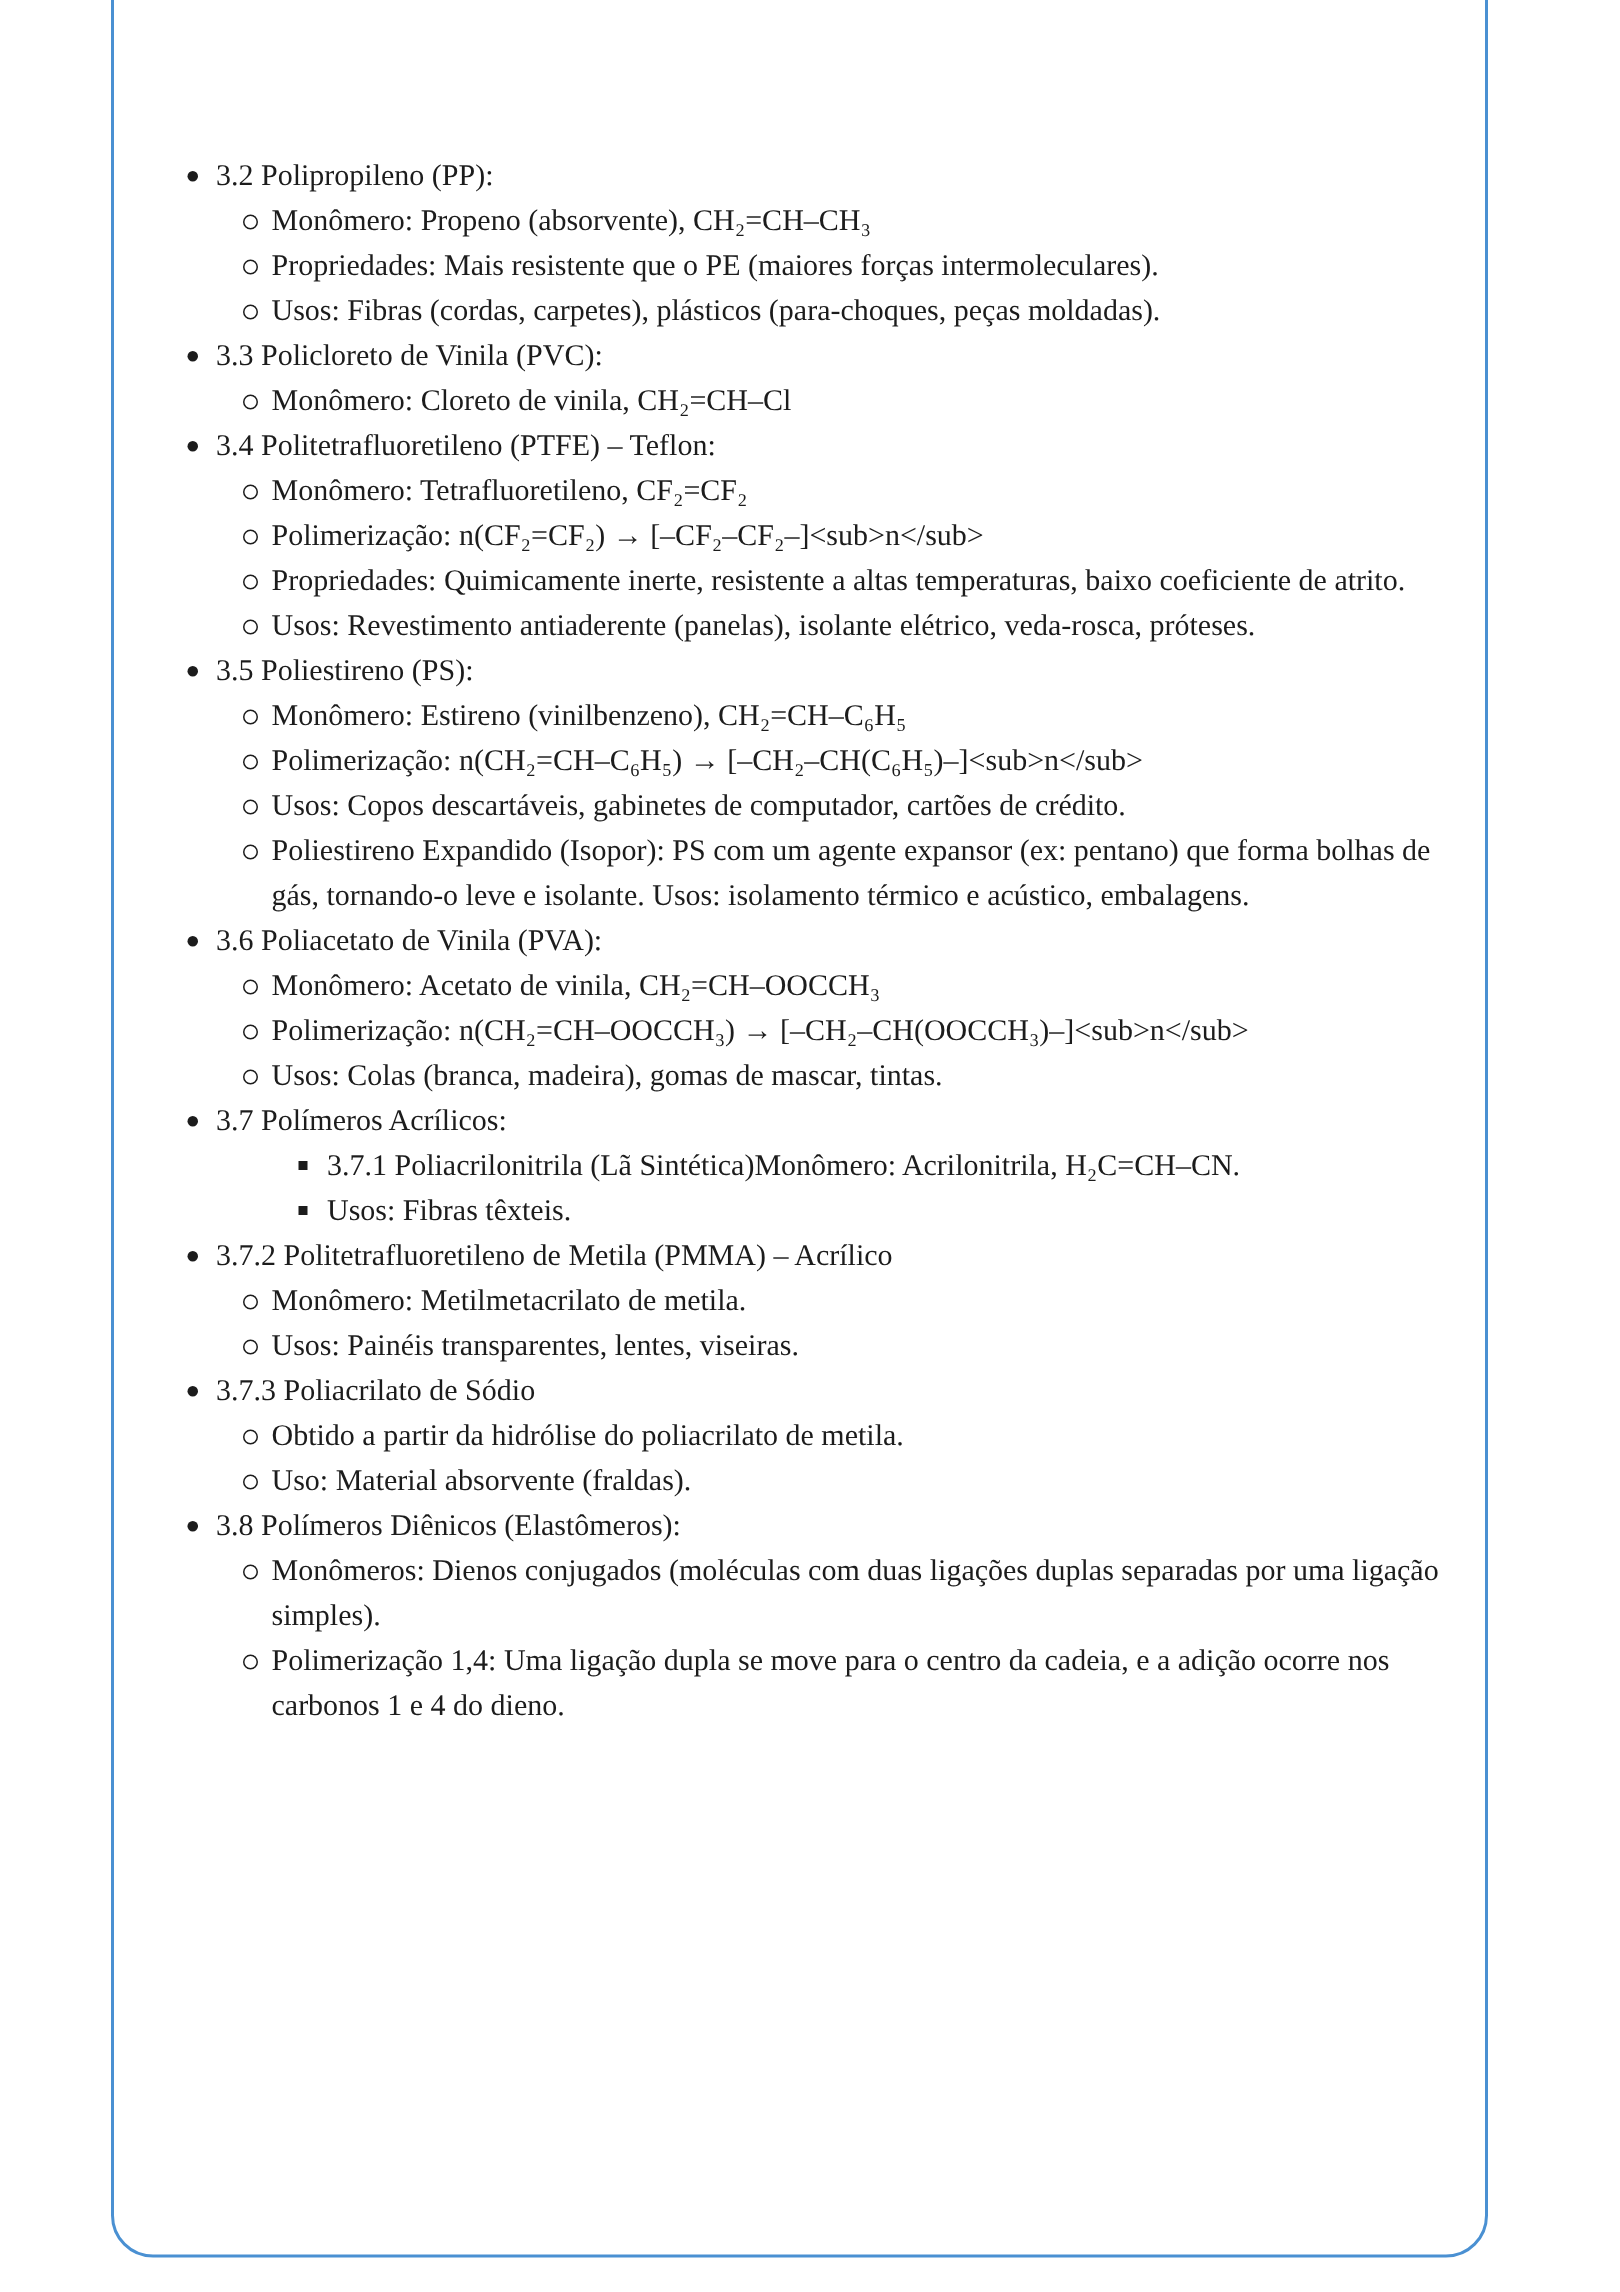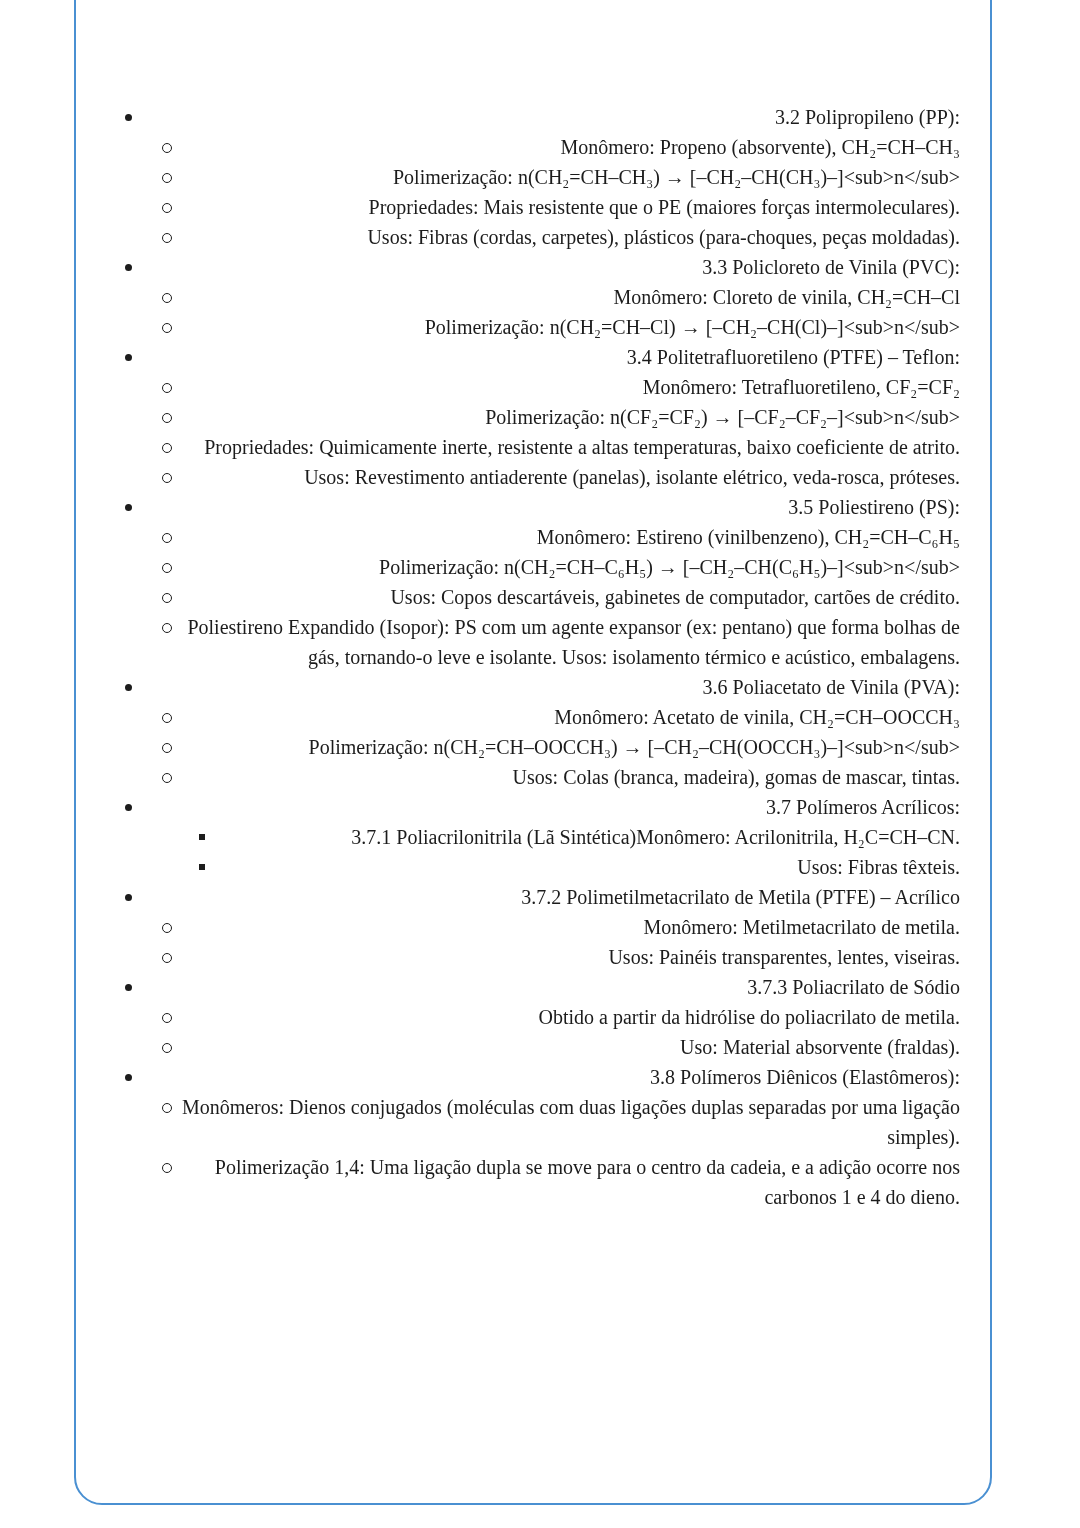--- a/index.html
+++ b/index.html
@@ -55,59 +55,51 @@
     border: 1.5px solid #1c1c1c;
     border-radius: 50%;
   }
   .marker.square::before {
     content: "";
     position: absolute;
     left: 0; top: 12px;
     width: 6px; height: 6px;
     background: #1c1c1c;
   }
-  .text { flex: 1; text-align: right; }
+  .text { flex: 1; }
 </style>
 </head>
 <body style="background: rgb(255, 255, 255); color: rgb(28, 28, 28);">
 
 <div class="page-frame" style="border-color: rgb(74, 144, 210);"></div>
 
 <div class="content">
     <div class="item level-1">
       <span class="marker disc"></span>
       <span class="text">3.2 Polipropileno (PP):</span>
     </div>
     <div class="item level-2">
       <span class="marker circle"></span>
       <span class="text">Monômero: Propeno (absorvente), CH₂=CH–CH₃</span>
     </div>
     <div class="item level-2">
       <span class="marker circle"></span>
-      <span class="text">Polimerização: n(CH₂=CH–CH₃) → [–CH₂–CH(CH₃)–]&lt;sub&gt;n&lt;/sub&gt;</span>
-    </div>
-    <div class="item level-2">
-      <span class="marker circle"></span>
       <span class="text">Propriedades: Mais resistente que o PE (maiores forças intermoleculares).</span>
     </div>
     <div class="item level-2">
       <span class="marker circle"></span>
       <span class="text">Usos: Fibras (cordas, carpetes), plásticos (para-choques, peças moldadas).</span>
     </div>
     <div class="item level-1">
       <span class="marker disc"></span>
       <span class="text">3.3 Policloreto de Vinila (PVC):</span>
     </div>
     <div class="item level-2">
       <span class="marker circle"></span>
       <span class="text">Monômero: Cloreto de vinila, CH₂=CH–Cl</span>
-    </div>
-    <div class="item level-2">
-      <span class="marker circle"></span>
-      <span class="text">Polimerização: n(CH₂=CH–Cl) → [–CH₂–CH(Cl)–]&lt;sub&gt;n&lt;/sub&gt;</span>
     </div>
     <div class="item level-1">
       <span class="marker disc"></span>
       <span class="text">3.4 Politetrafluoretileno (PTFE) – Teflon:</span>
     </div>
     <div class="item level-2">
       <span class="marker circle"></span>
       <span class="text">Monômero: Tetrafluoretileno, CF₂=CF₂</span>
     </div>
     <div class="item level-2">
@@ -165,21 +157,21 @@
     <div class="item level-3">
       <span class="marker square"></span>
       <span class="text">3.7.1 Poliacrilonitrila (Lã Sintética)Monômero: Acrilonitrila, H₂C=CH–CN.</span>
     </div>
     <div class="item level-3">
       <span class="marker square"></span>
       <span class="text">Usos: Fibras têxteis.</span>
     </div>
     <div class="item level-1">
       <span class="marker disc"></span>
-      <span class="text">3.7.2 Polimetilmetacrilato de Metila (PTFE) – Acrílico</span>
+      <span class="text">3.7.2 Politetrafluoretileno de Metila (PMMA) – Acrílico</span>
     </div>
     <div class="item level-2">
       <span class="marker circle"></span>
       <span class="text">Monômero: Metilmetacrilato de metila.</span>
     </div>
     <div class="item level-2">
       <span class="marker circle"></span>
       <span class="text">Usos: Painéis transparentes, lentes, viseiras.</span>
     </div>
     <div class="item level-1">

